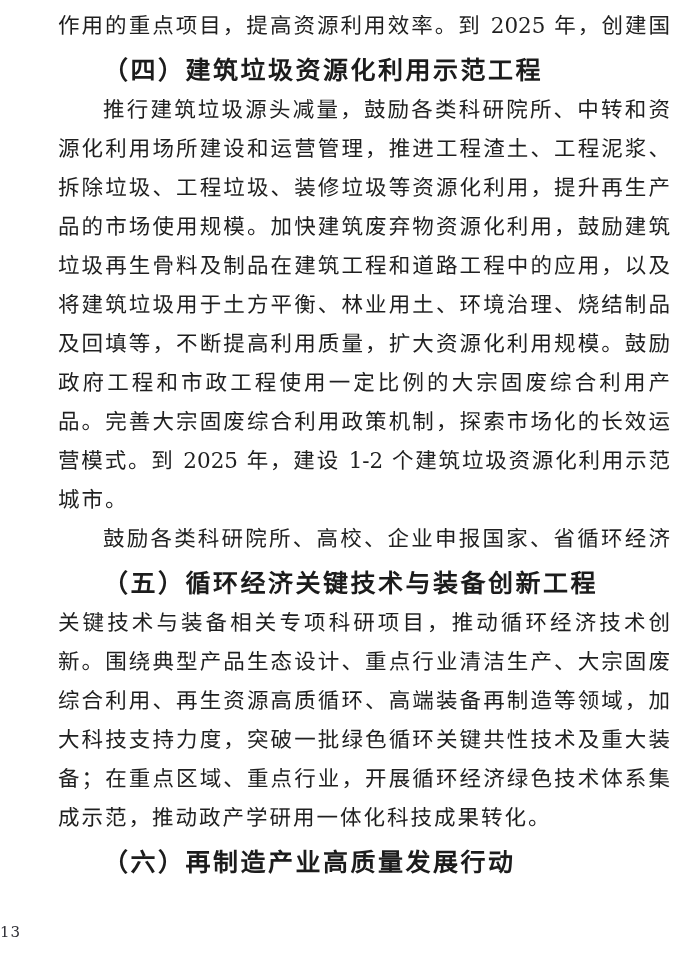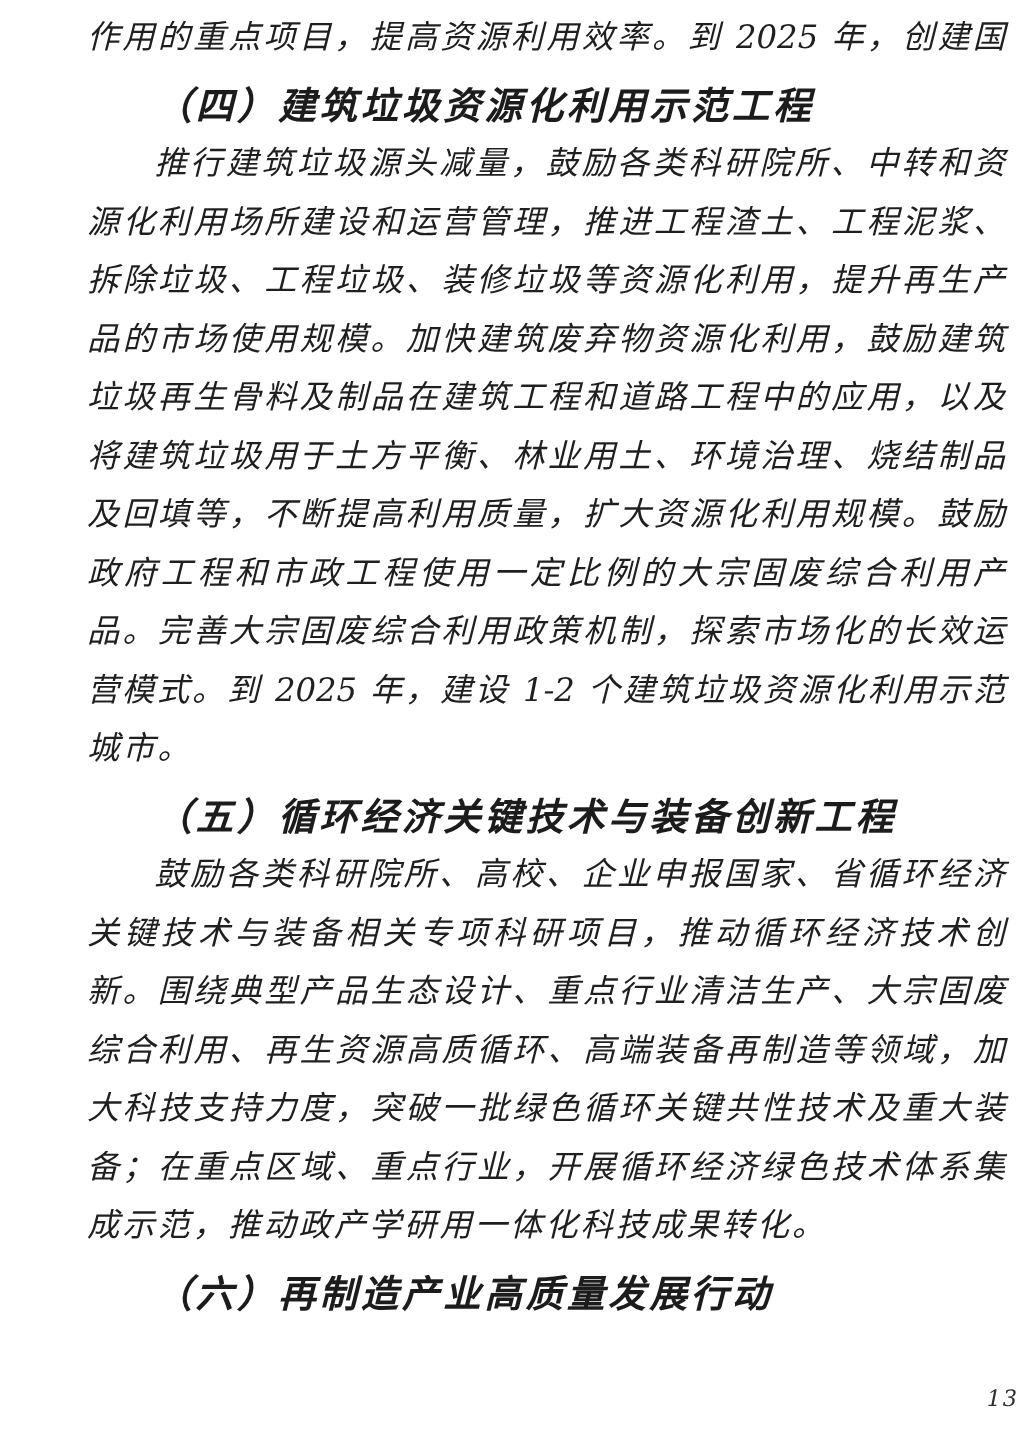--- a/index.html
+++ b/index.html
@@ -9,21 +9,20 @@
     height: 970px;
     background: #ffffff;
     font-family: "DejaVu Serif", "Liberation Serif", serif;
   }
   .page {
     position: relative;
     width: 679px;
     height: 970px;
     background: #ffffff;
     overflow: hidden;
-    font-style: italic;
   }
   .doc-body {
     position: absolute;
     left: 58px;
     top: 6px;
     width: 612px;
   }
   .line {
     height: 39px;
     line-height: 39px;
@@ -47,21 +46,21 @@
     letter-spacing: 2.5px;
     color: #1c1c1c;
   }
   .page-number {
     position: absolute;
     left: 0;
     right: 0;
     top: 922px;
     height: 20px;
     line-height: 20px;
-    text-align: right;
+    text-align: left;
     font-size: 15px;
     letter-spacing: 1px;
     color: #2e2e35;
   }
 </style>
 </head>
 <body>
 
 <div class="page">
   <div class="doc-body" id="doc-body">
@@ -71,22 +70,22 @@
       <div class="line body justify">源化利用场所建设和运营管理，推进工程渣土、工程泥浆、</div>
       <div class="line body justify">拆除垃圾、工程垃圾、装修垃圾等资源化利用，提升再生产</div>
       <div class="line body justify">品的市场使用规模。加快建筑废弃物资源化利用，鼓励建筑</div>
       <div class="line body justify">垃圾再生骨料及制品在建筑工程和道路工程中的应用，以及</div>
       <div class="line body justify">将建筑垃圾用于土方平衡、林业用土、环境治理、烧结制品</div>
       <div class="line body justify">及回填等，不断提高利用质量，扩大资源化利用规模。鼓励</div>
       <div class="line body justify">政府工程和市政工程使用一定比例的大宗固废综合利用产</div>
       <div class="line body justify">品。完善大宗固废综合利用政策机制，探索市场化的长效运</div>
       <div class="line body justify">营模式。到 2025 年，建设 1-2 个建筑垃圾资源化利用示范</div>
       <div class="line body">城市。</div>
+      <div class="line body justify indent">鼓励各类科研院所、高校、企业申报国家、省循环经济</div>
       <div class="line heading indent">（五）循环经济关键技术与装备创新工程</div>
-      <div class="line body justify indent">鼓励各类科研院所、高校、企业申报国家、省循环经济</div>
       <div class="line body justify">关键技术与装备相关专项科研项目，推动循环经济技术创</div>
       <div class="line body justify">新。围绕典型产品生态设计、重点行业清洁生产、大宗固废</div>
       <div class="line body justify">综合利用、再生资源高质循环、高端装备再制造等领域，加</div>
       <div class="line body justify">大科技支持力度，突破一批绿色循环关键共性技术及重大装</div>
       <div class="line body justify">备；在重点区域、重点行业，开展循环经济绿色技术体系集</div>
       <div class="line body">成示范，推动政产学研用一体化科技成果转化。</div>
       <div class="line heading indent">（六）再制造产业高质量发展行动</div>
     </div>
   <div class="page-number">13</div>
 </div>

